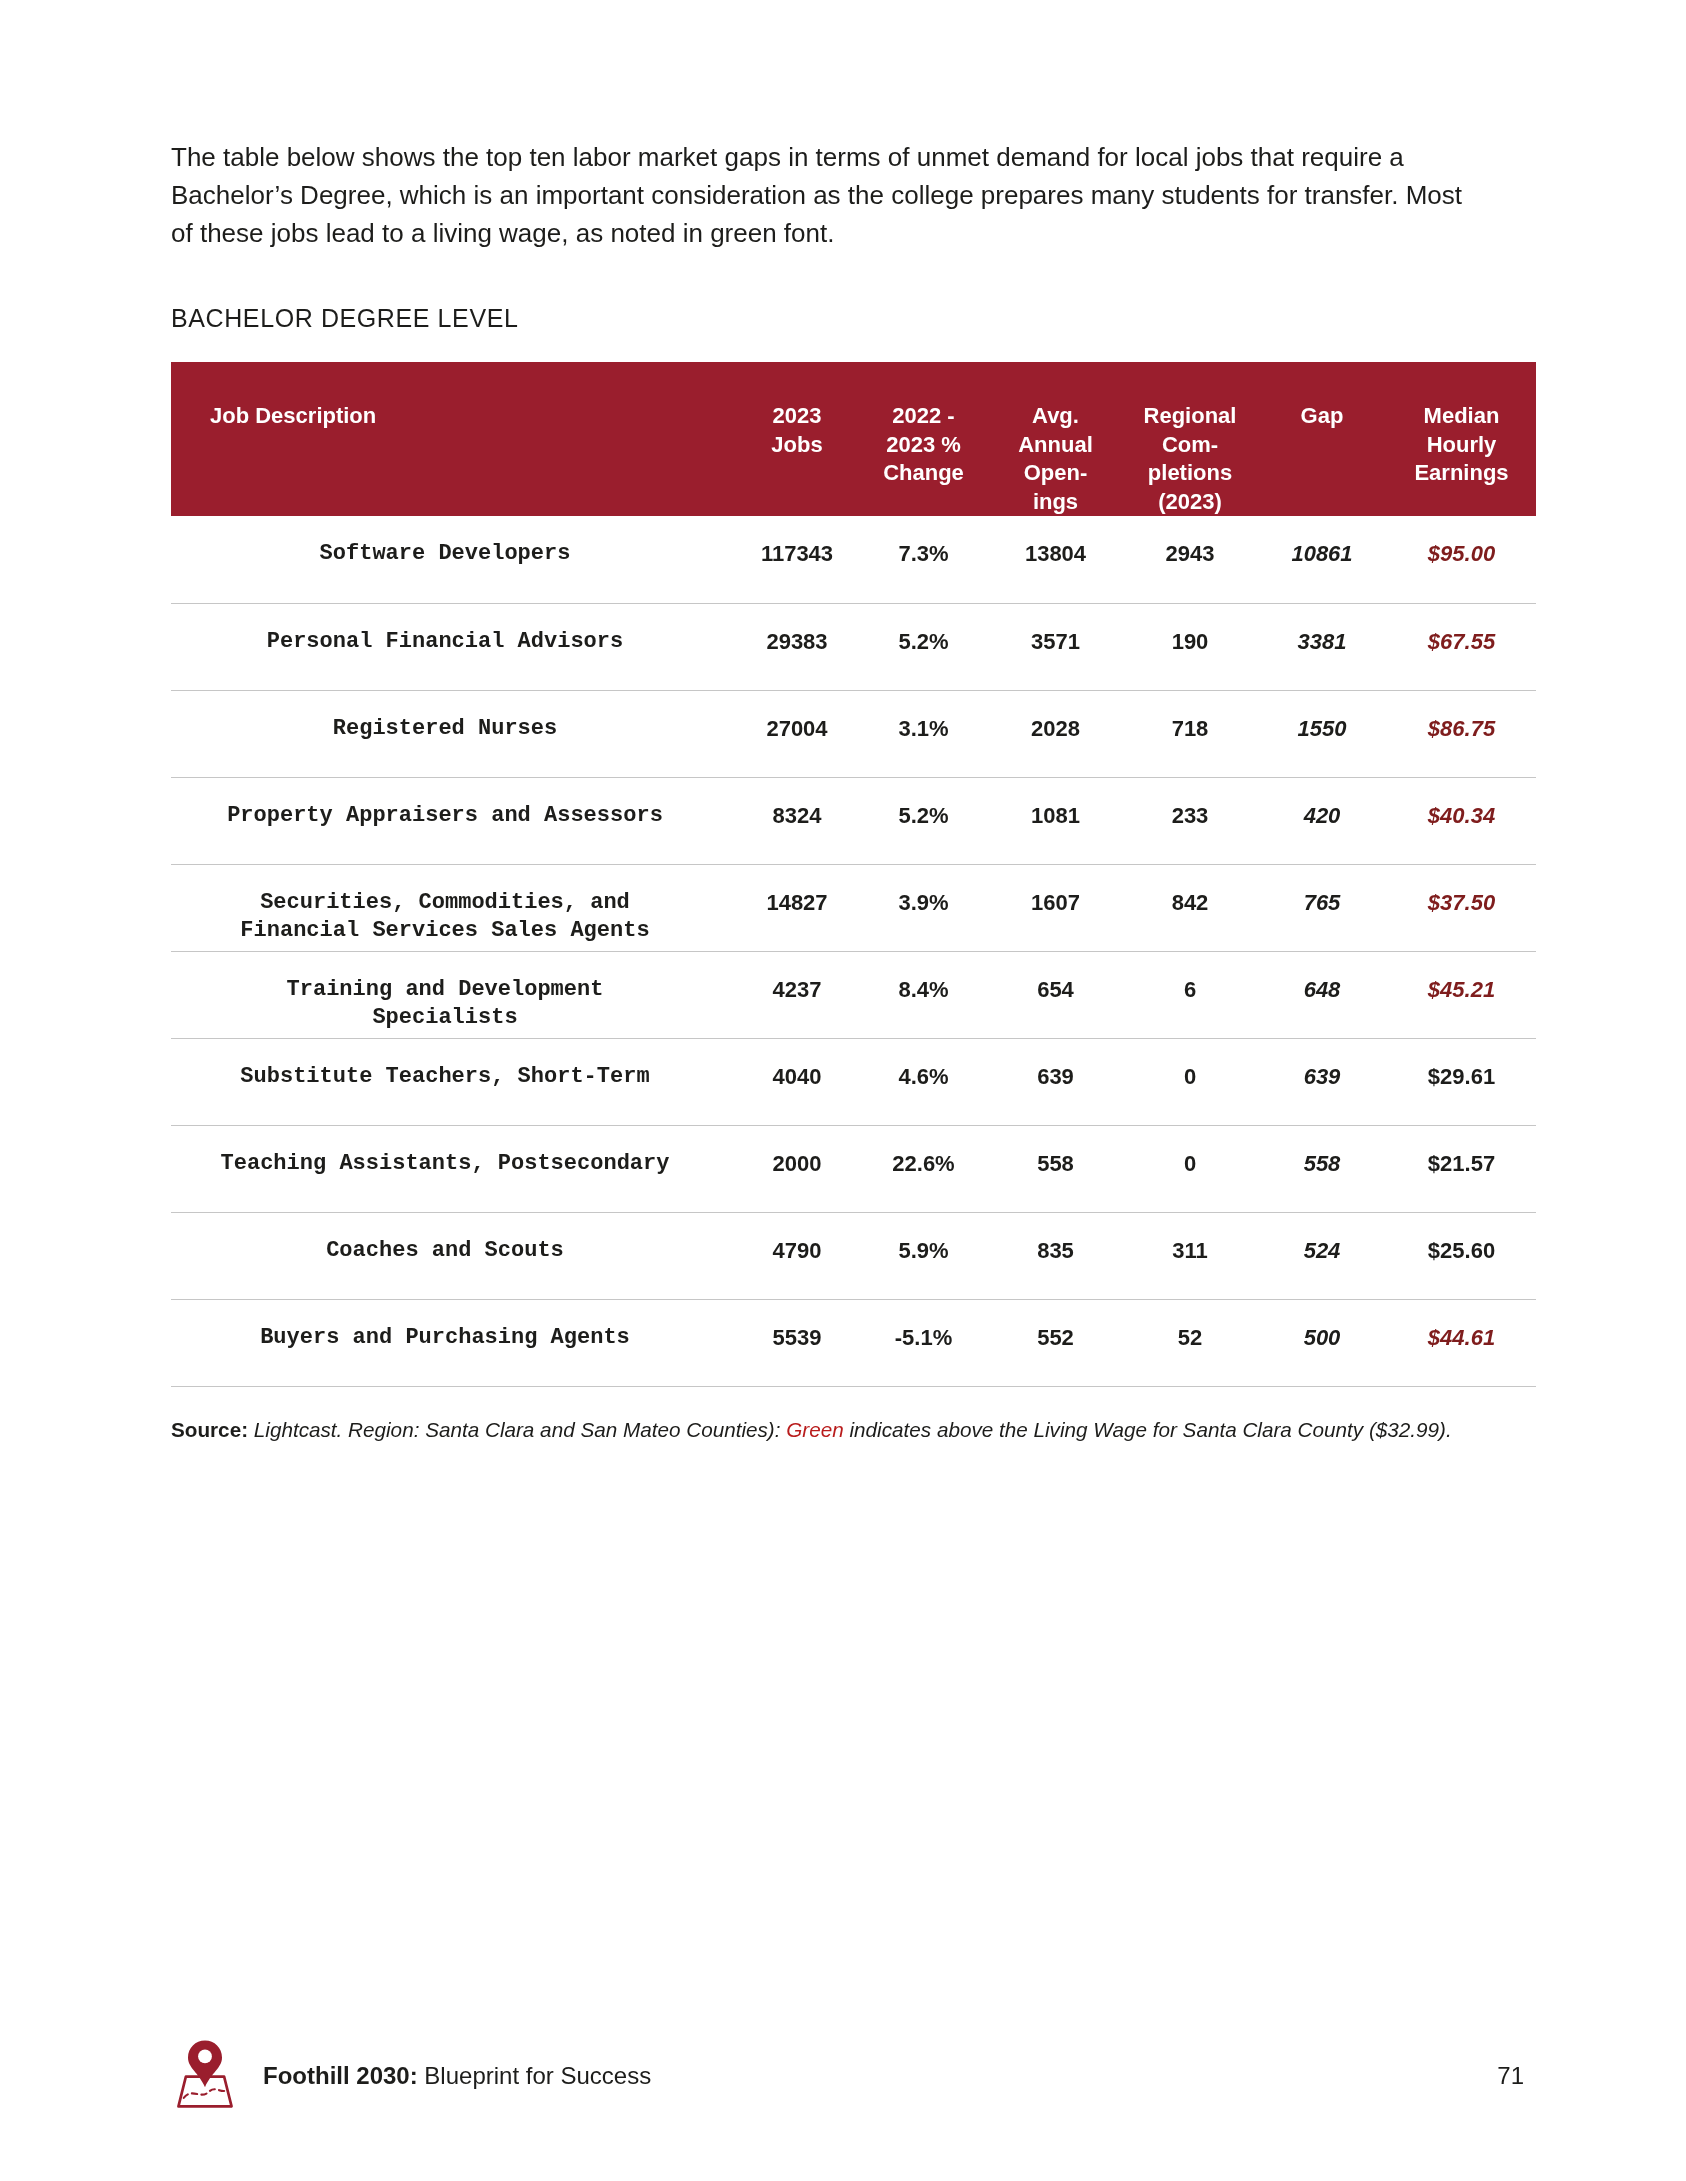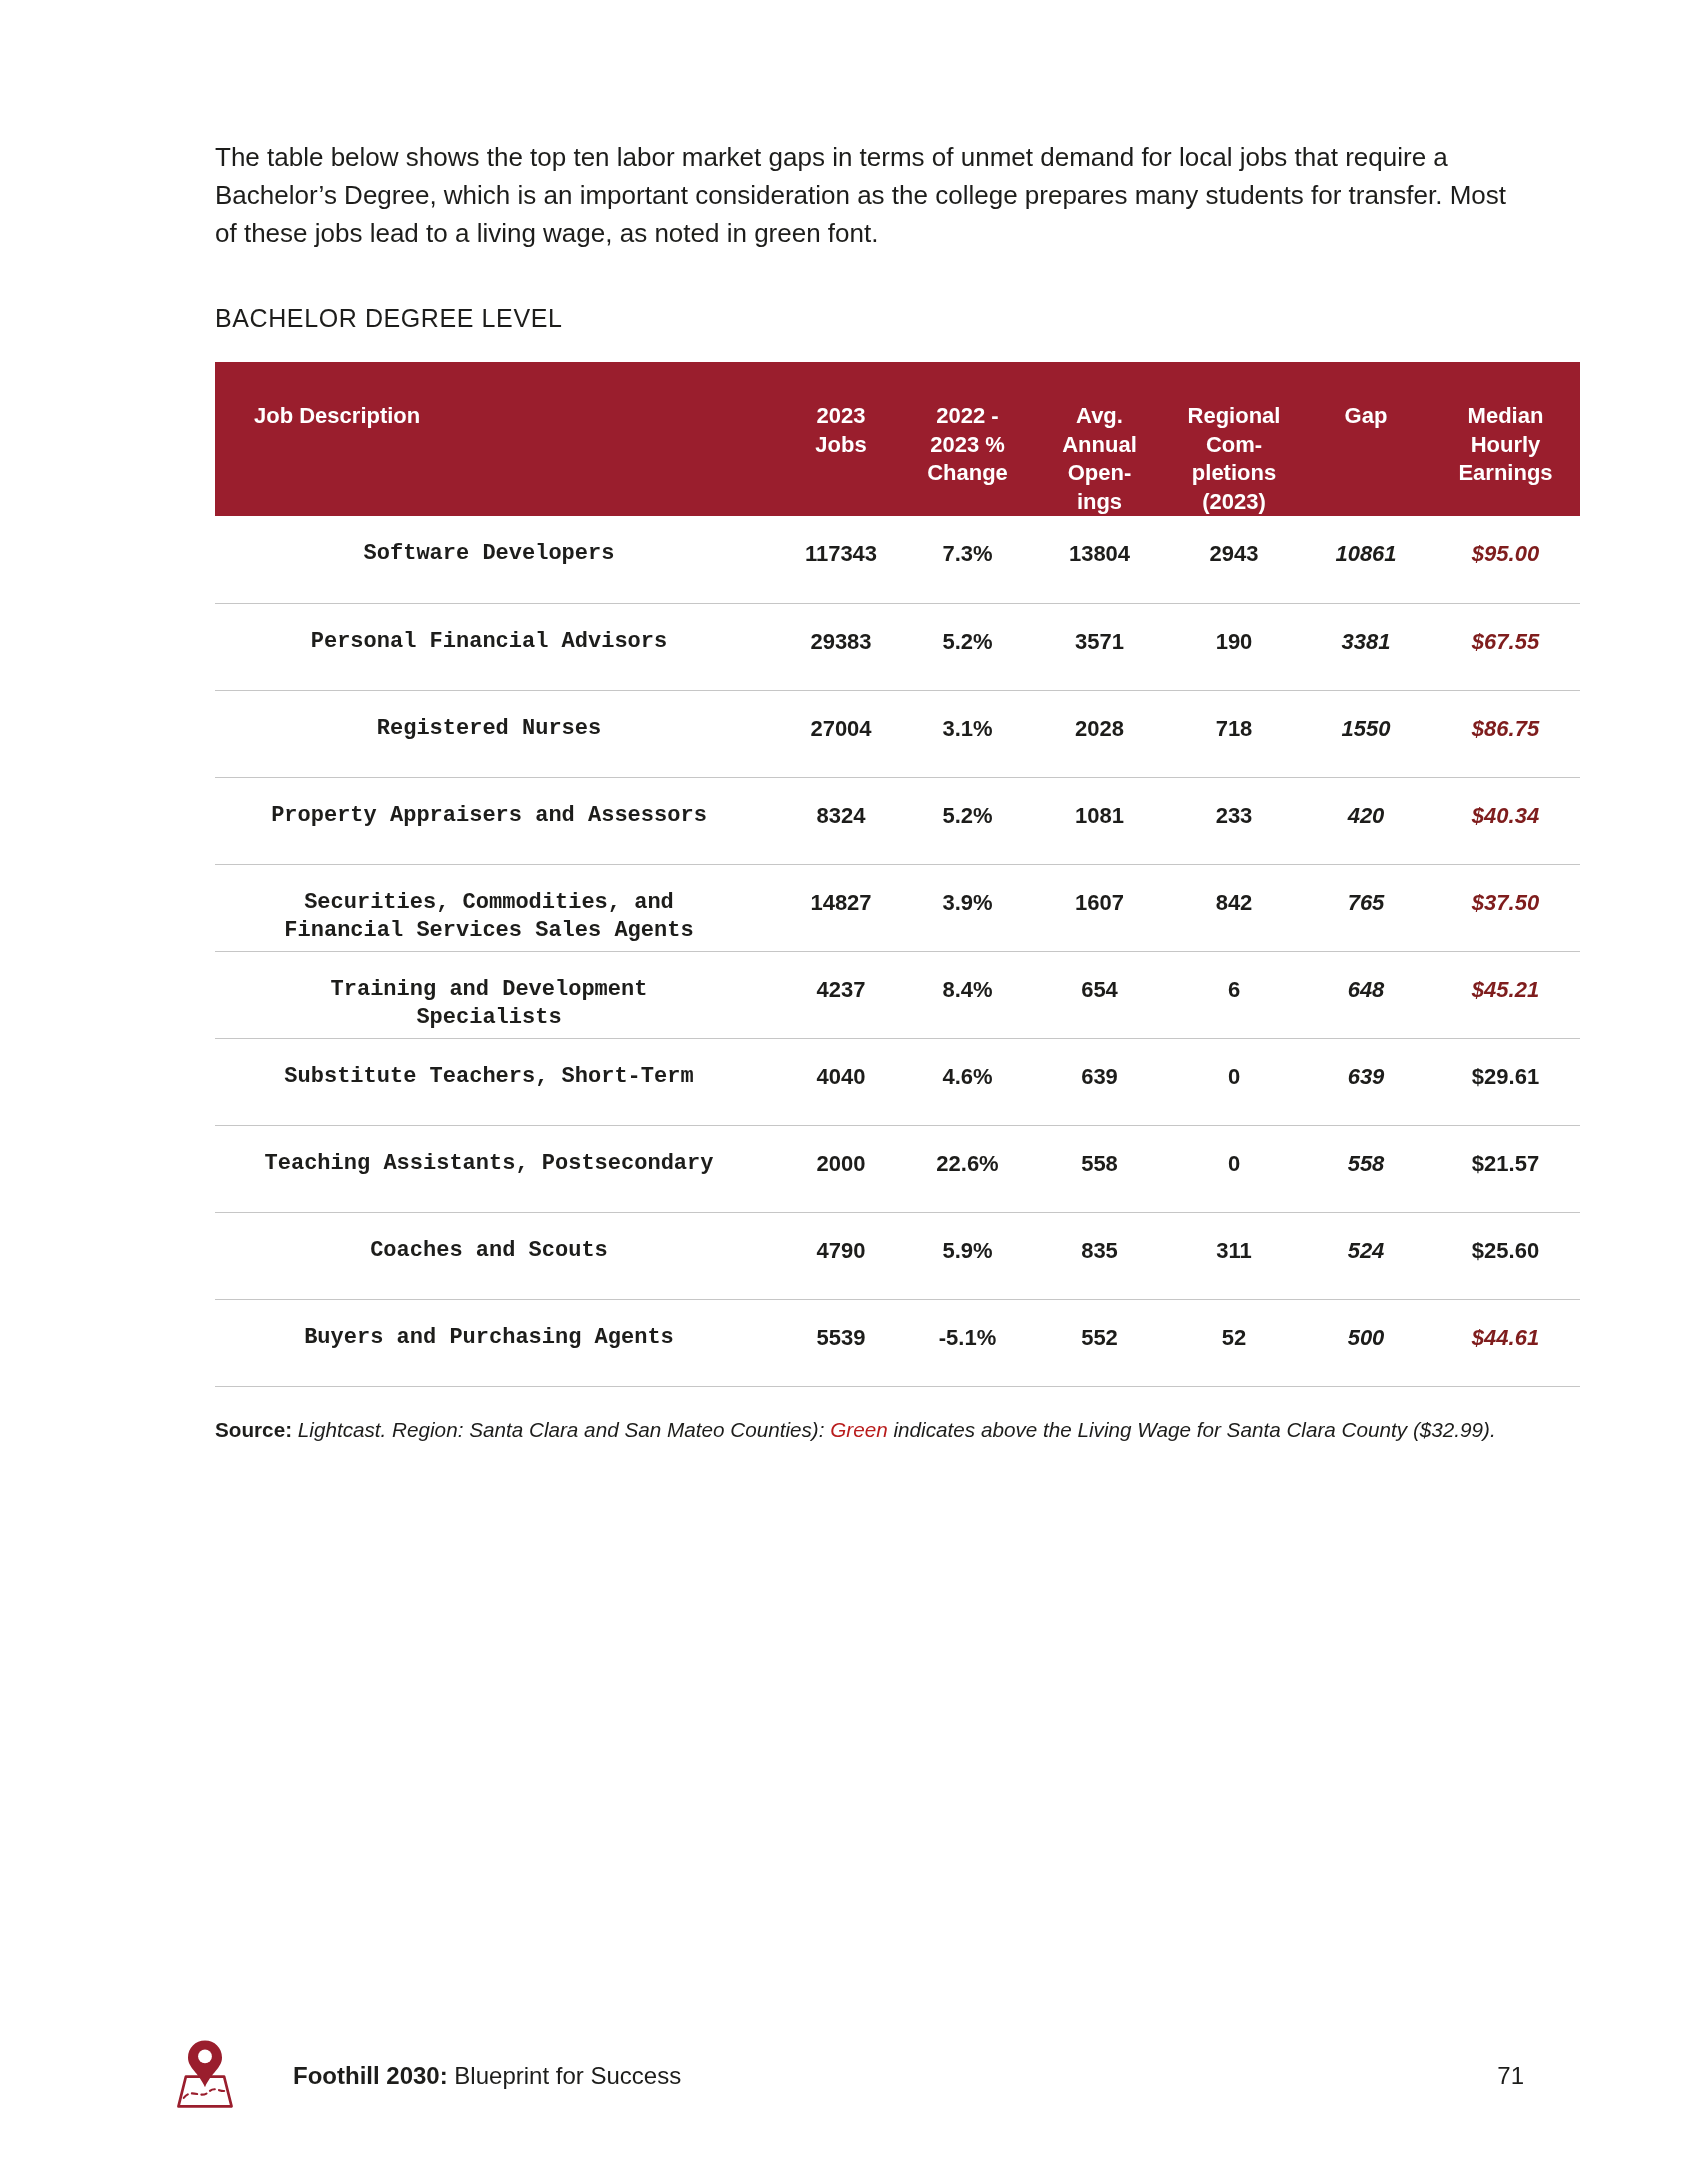--- a/index.html
+++ b/index.html
@@ -4,21 +4,21 @@
 <style>
   html,body{margin:0;padding:0;background:#ffffff;}
   .page{
     position:relative;
     width:1686px;height:2182px;
     background:#ffffff;
     font-family:"Liberation Sans", sans-serif;
     color:#1d1d1b;
     overflow:hidden;
   }
-  .content{padding:138px 151px 0 171px;margin-left:44px;}
+  .content{padding:138px 151px 0 171px;}
   .intro{
     margin:0;
     font-size:26px;
     line-height:38px;
     white-space:pre-line;
   }
   .section-heading{
     margin:52px 0 0 0;
     font-size:25px;
     font-weight:500;
@@ -80,21 +80,21 @@
   .footer{
     position:absolute;
     left:171px;
     right:162px;
     bottom:68px;
     display:flex;
     align-items:center;
   }
   .footer .logo{margin-right:24px;flex:0 0 auto;}
   .brand{font-size:24px;color:#1d1d1b;}
-  .brand .bold{font-weight:bold;margin-left:30px;}
+  .brand .bold{font-weight:bold;}
   .page-number{
     margin-left:auto;
     font-size:24px;
     font-weight:normal;
     color:#1d1d1b;
   }
 </style>
 </head>
 <body>
 

